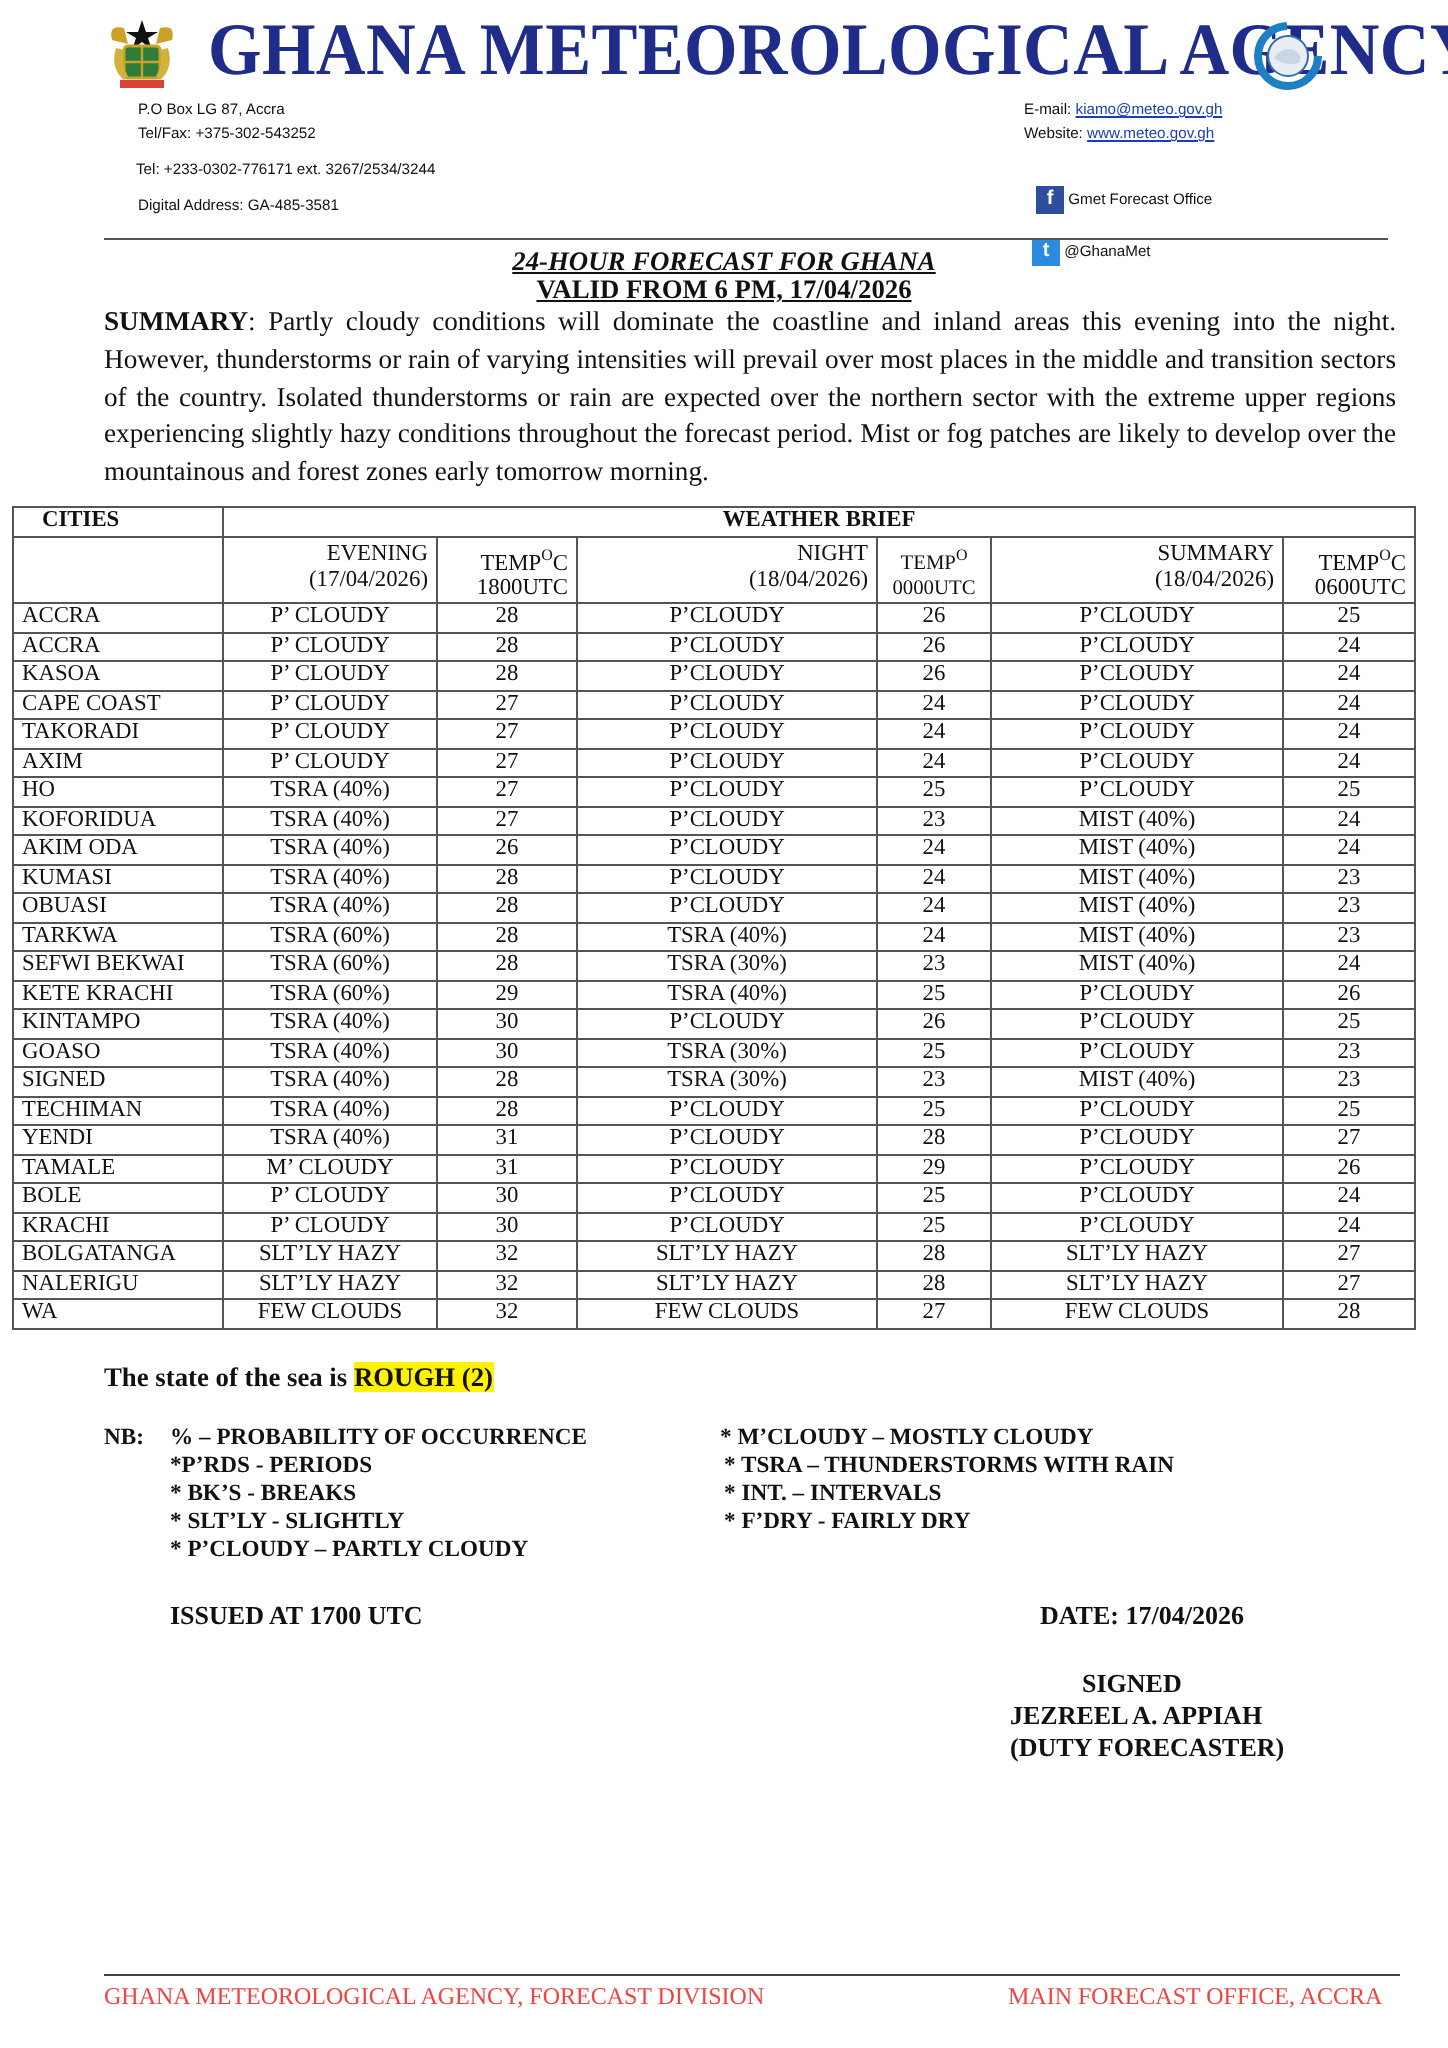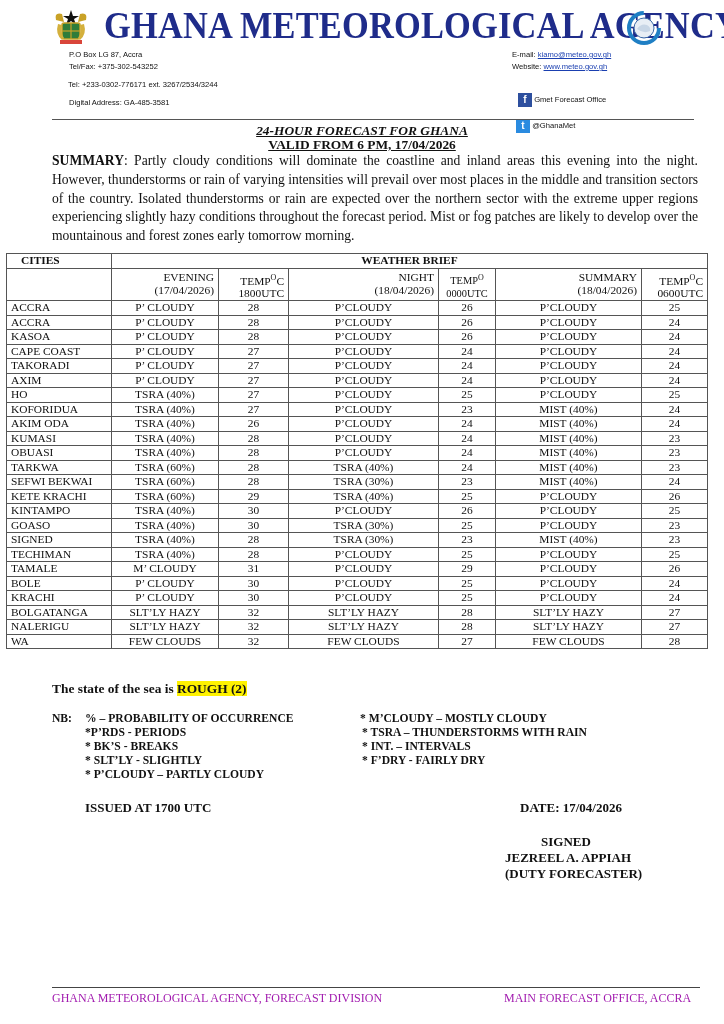--- a/index.html
+++ b/index.html
@@ -31,21 +31,21 @@
   table.fc td.subs { text-align: center; vertical-align: top; line-height: 13px; height: 28px; padding-top: 2px; font-size: 10.4px; }
   table.fc td.city { text-align: left; }
   table.fc td.c { text-align: center; }
   sup { font-size: 8px; }
 
   .sea { left: 52px; top: 681px; font-weight: bold; font-size: 13.4px; }
   .hl { background: #fff200; }
   .nb { font-weight: bold; font-size: 11.6px; line-height: 14px; white-space: nowrap; }
   .issued { font-weight: bold; font-size: 13px; }
   .sign { font-weight: bold; font-size: 13px; line-height: 16px; }
-  .foot { font-size: 12px; color: #a21caf; white-space: nowrap; }
+  .foot { font-size: 12px; color: #ef4444; white-space: nowrap; }
 </style>
 </head>
 <body>
 
 <div class="abs crest">
   <svg width="38" height="40" viewBox="0 0 38 40">
     <path d="M4 12 Q2 4 10 6 L12 14 Z" fill="#c9a227"></path>
     <path d="M34 12 Q36 4 28 6 L26 14 Z" fill="#c9a227"></path>
     <polygon points="19,2 21,8 27,8 22,11 24,17 19,13 14,17 16,11 11,8 17,8" fill="#111"></polygon>
     <rect x="10" y="15" width="18" height="16" rx="2" fill="#2f7d3a" stroke="#c9a227" stroke-width="1.5"></rect>
@@ -276,20 +276,29 @@
       <tr>
         <td class="city">TECHIMAN</td>
         <td class="c">TSRA (40%)</td>
         <td class="c">28</td>
         <td class="c">P’CLOUDY</td>
         <td class="c">25</td>
         <td class="c">P’CLOUDY</td>
         <td class="c">25</td>
       </tr>
       <tr>
+        <td class="city">YENDI</td>
+        <td class="c">TSRA (40%)</td>
+        <td class="c">31</td>
+        <td class="c">P’CLOUDY</td>
+        <td class="c">28</td>
+        <td class="c">P’CLOUDY</td>
+        <td class="c">27</td>
+      </tr>
+      <tr>
         <td class="city">TAMALE</td>
         <td class="c">M’ CLOUDY</td>
         <td class="c">31</td>
         <td class="c">P’CLOUDY</td>
         <td class="c">29</td>
         <td class="c">P’CLOUDY</td>
         <td class="c">26</td>
       </tr>
       <tr>
         <td class="city">BOLE</td>

